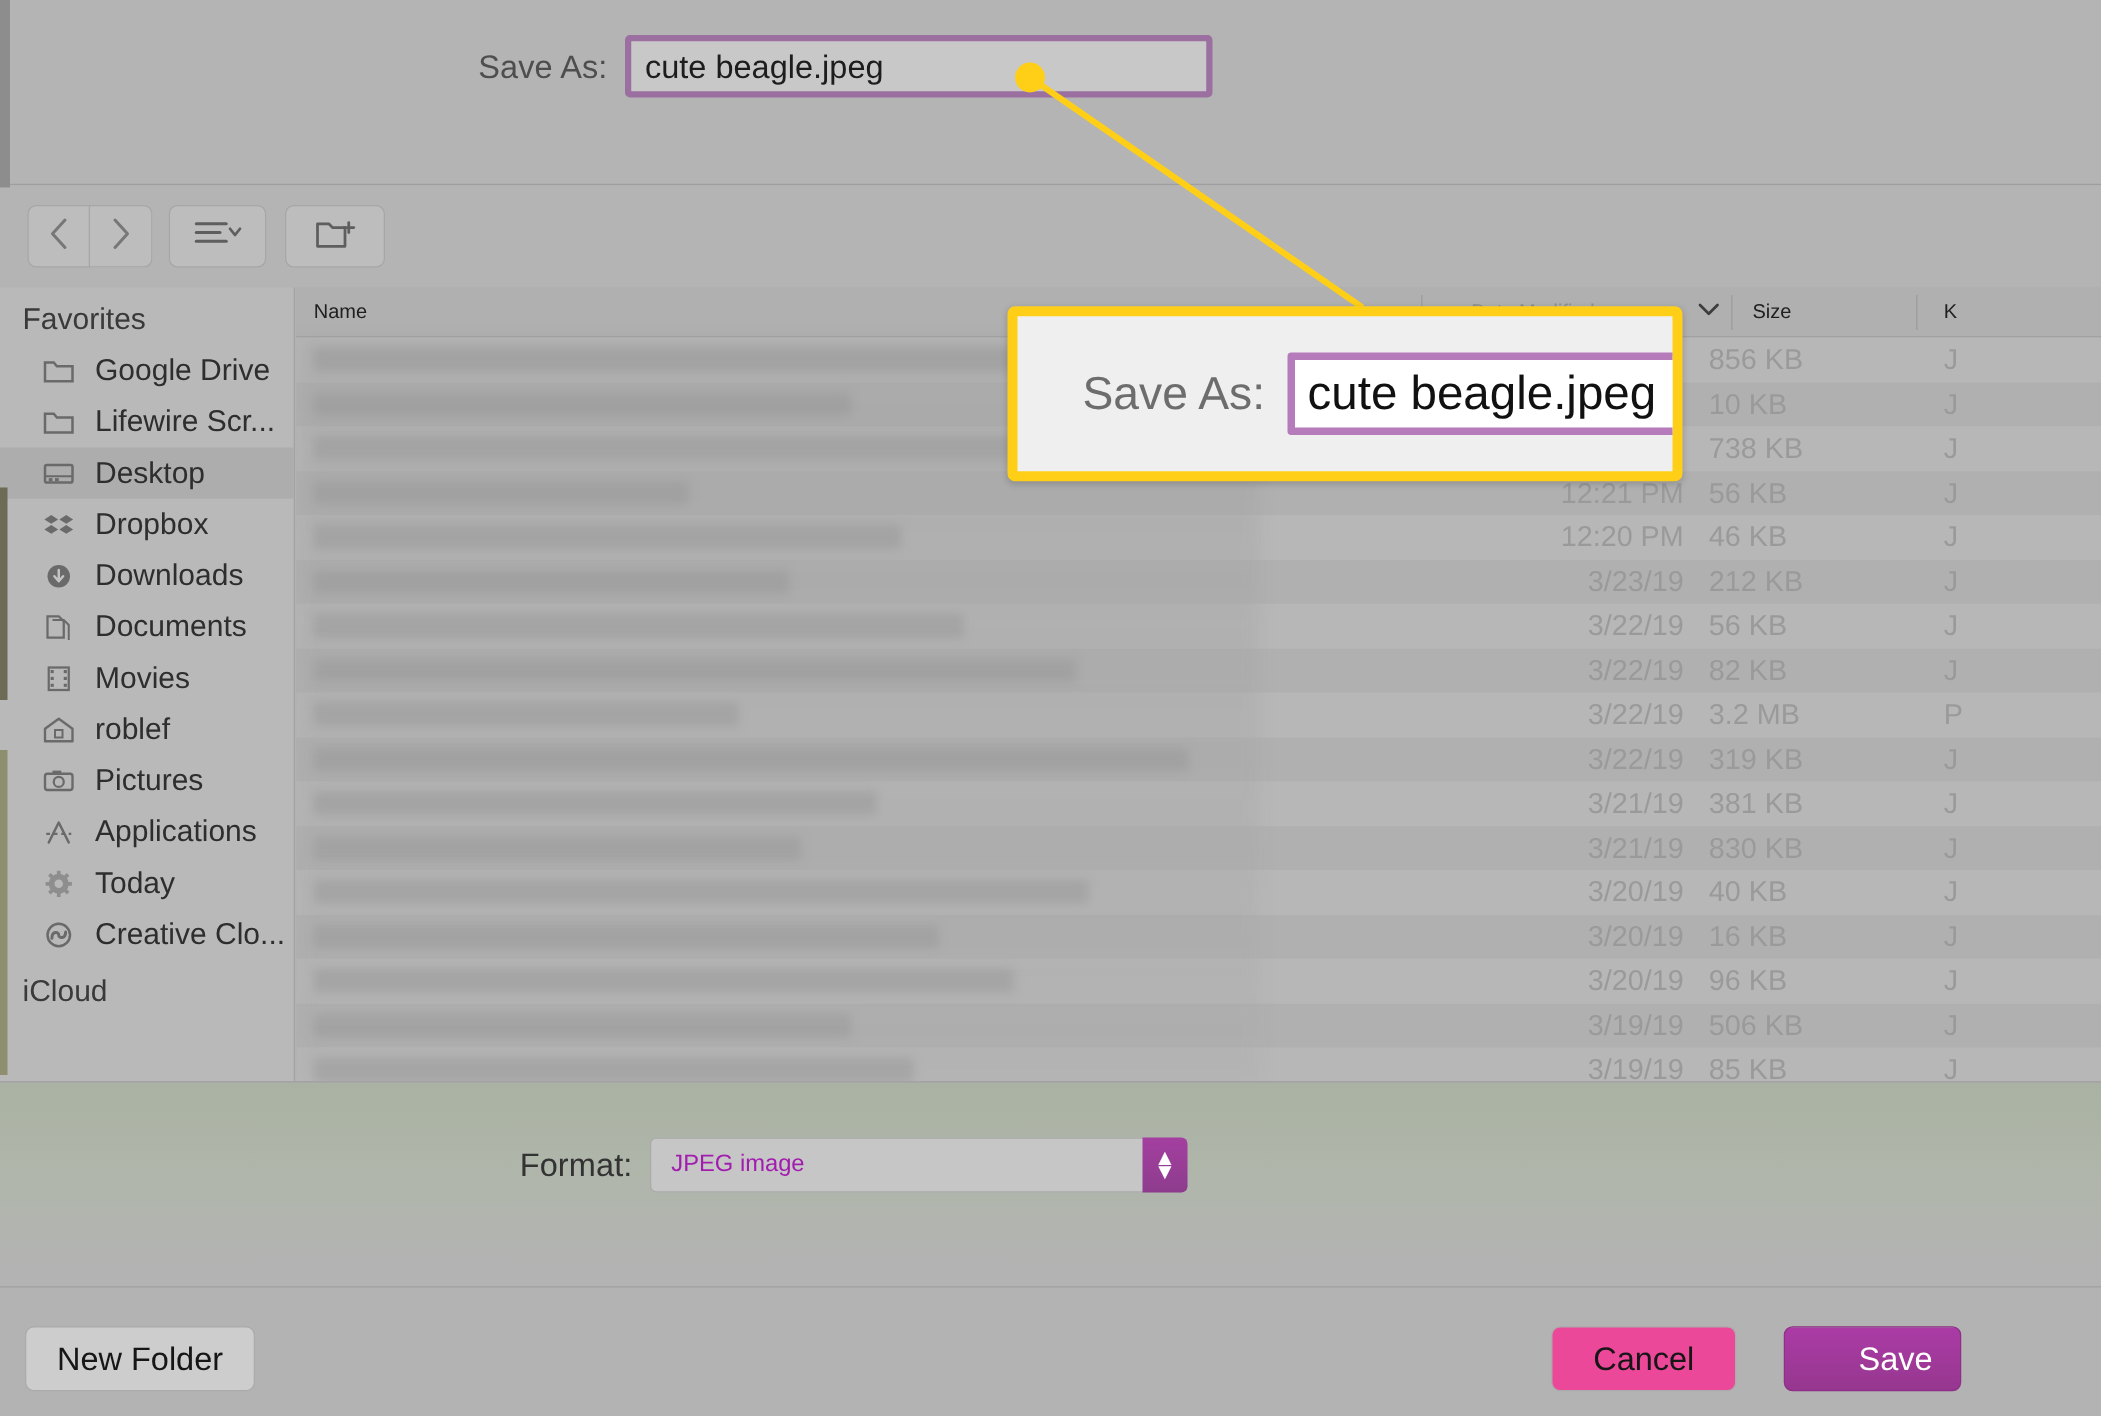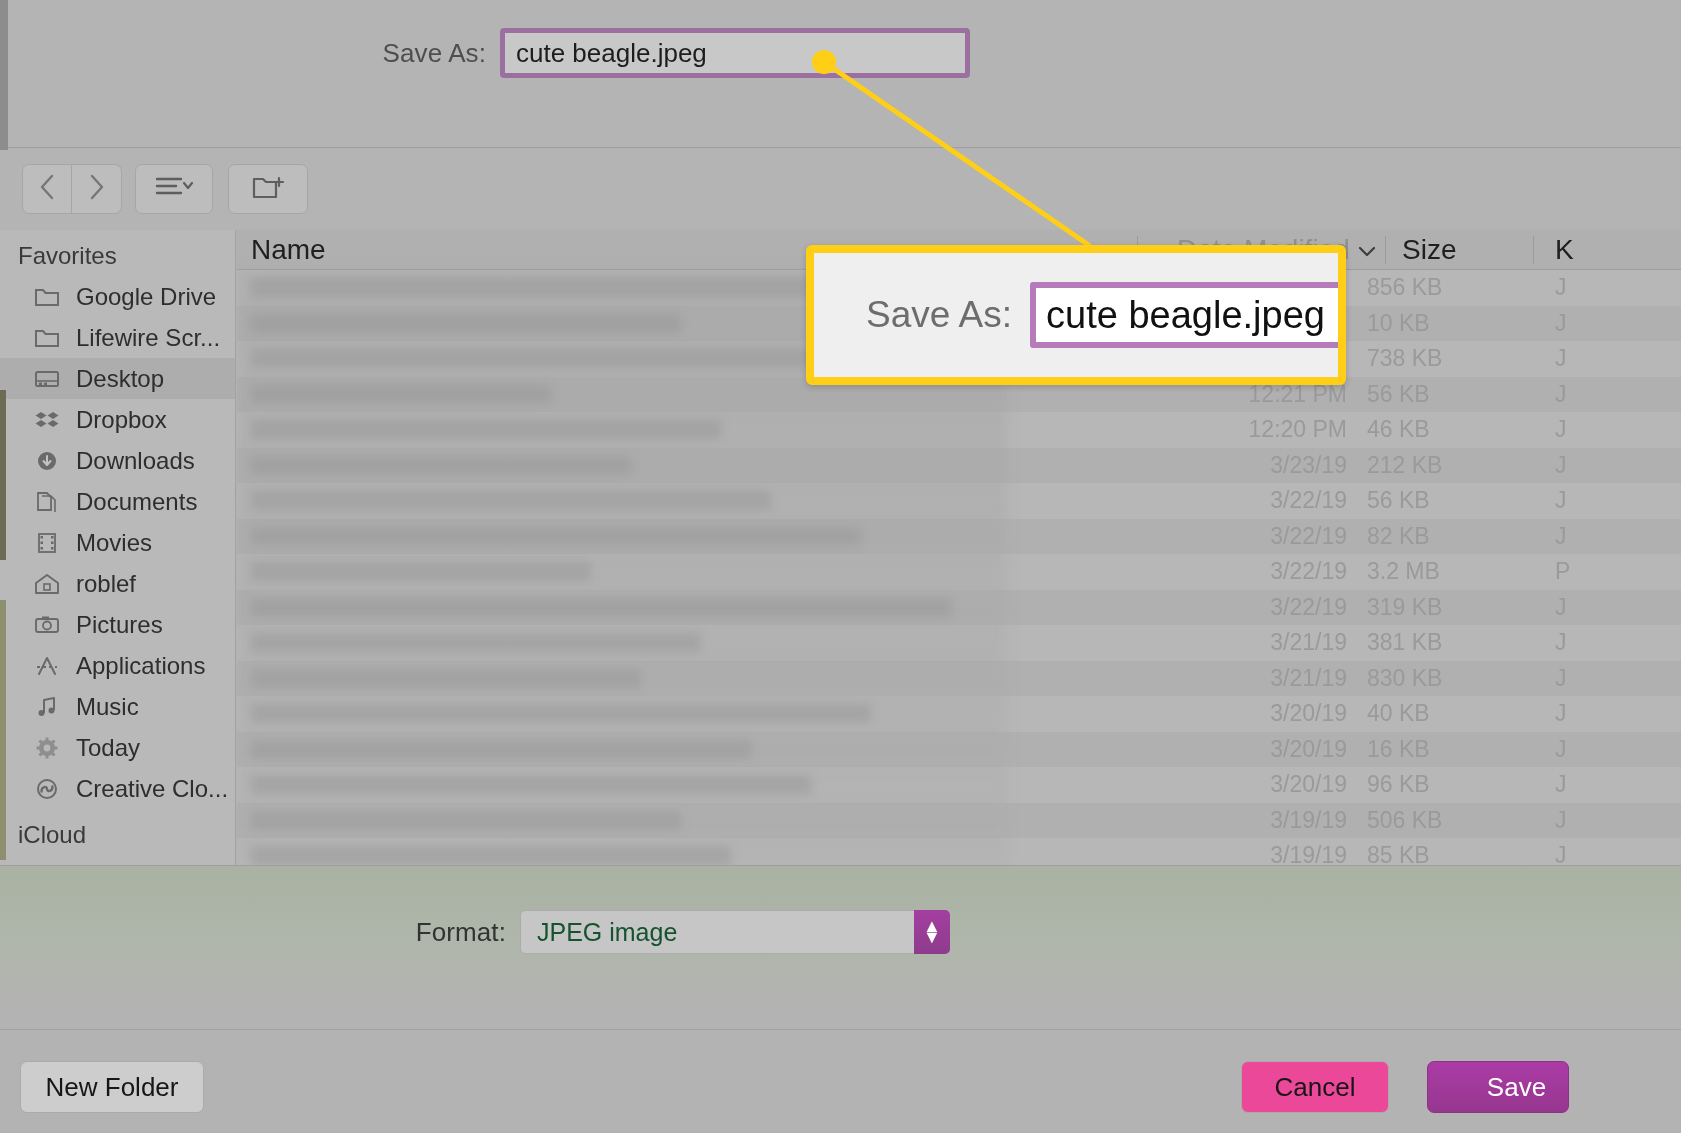--- a/index.html
+++ b/index.html
@@ -127,21 +127,21 @@
     position: absolute; left: 237px; top: 230px; right: 0; bottom: 268px;
     background: #b0b0b0; overflow: hidden;
   }
   .col-header {
     position: relative; height: 40px;
     background: #b0b0b0;
     border-bottom: 1px solid #9d9d9d;
     display: flex; align-items: center;
   }
   .col-header .ch {
-    font-size: 28px; color: #202020; position: absolute;
+    font-size: 16px; color: #202020; position: absolute;
   }
   .ch-name { left: 14px; }
   .ch-mod  { left: 940px; }
   .ch-size { left: 1165px; }
   .ch-kind { left: 1318px; }
   .ch-sep { position:absolute; top:6px; width:1px; height:28px; background:#9b9b9b; }
 
   .rows { position: relative; }
   .frow {
     height: 35.5px; position: relative;
@@ -179,21 +179,21 @@
   }
   .format-row .field-label { color: #333; width: 220px; }
   .format-popup {
     position: relative;
     width: 430px; height: 44px;
     background: #c6c6c6;
     border: 1px solid #ababab;
     border-radius: 5px;
     display: flex; align-items: center; padding-left: 16px;
   }
-  .format-popup .val { font-size: 25px; color: #14532d; }
+  .format-popup .val { font-size: 19px; color: #a21caf; }
   .format-popup .stepper-box {
     position: absolute; right: -1px; top: -1px; bottom: -1px; width: 36px;
     background: linear-gradient(180deg,#a43fa0,#8d3c8d);
     border-radius: 0 5px 5px 0;
     display: flex; flex-direction: column;
     align-items: center; justify-content: center;
     color: #fff; line-height: .62;
   }
   .format-popup .stepper-box span { font-size: 18px; }
 
@@ -467,30 +467,20 @@
     <div class="side-item">
       <span class="ico">
         <svg width="26" height="22" viewBox="0 0 26 22">
           <path d="M5 19 L13 3 L21 19" fill="none" stroke="#6a6a6a" stroke-width="2" stroke-linecap="round" stroke-linejoin="round"></path>
           <line x1="3" y1="12" x2="23" y2="12" stroke="#6a6a6a" stroke-width="1.8" stroke-dasharray="3 3"></line>
         </svg>
       </span>
       <span class="lbl">Applications</span>
     </div>
 
-    <div class="side-item">
-      <span class="ico">
-        <svg width="26" height="22" viewBox="0 0 26 22">
-          <path d="M10 17 L10 4 L20 2 L20 14" fill="none" stroke="#6a6a6a" stroke-width="2" stroke-linejoin="round"></path>
-          <circle cx="7.5" cy="17" r="3" fill="#6a6a6a"></circle>
-          <circle cx="17.5" cy="14.5" r="3" fill="#6a6a6a"></circle>
-        </svg>
-      </span>
-      <span class="lbl">Music</span>
-    </div>
 
     <div class="side-item">
       <span class="ico">
         <svg width="26" height="22" viewBox="0 0 26 22">
           <g fill="#8e8e8e">
             <circle cx="13" cy="11" r="8"></circle>
           </g>
           <circle cx="13" cy="11" r="3.4" fill="#b9b9b9"></circle>
           <g stroke="#8e8e8e" stroke-width="3">
             <line x1="13" y1="0.5" x2="13" y2="4"></line>

